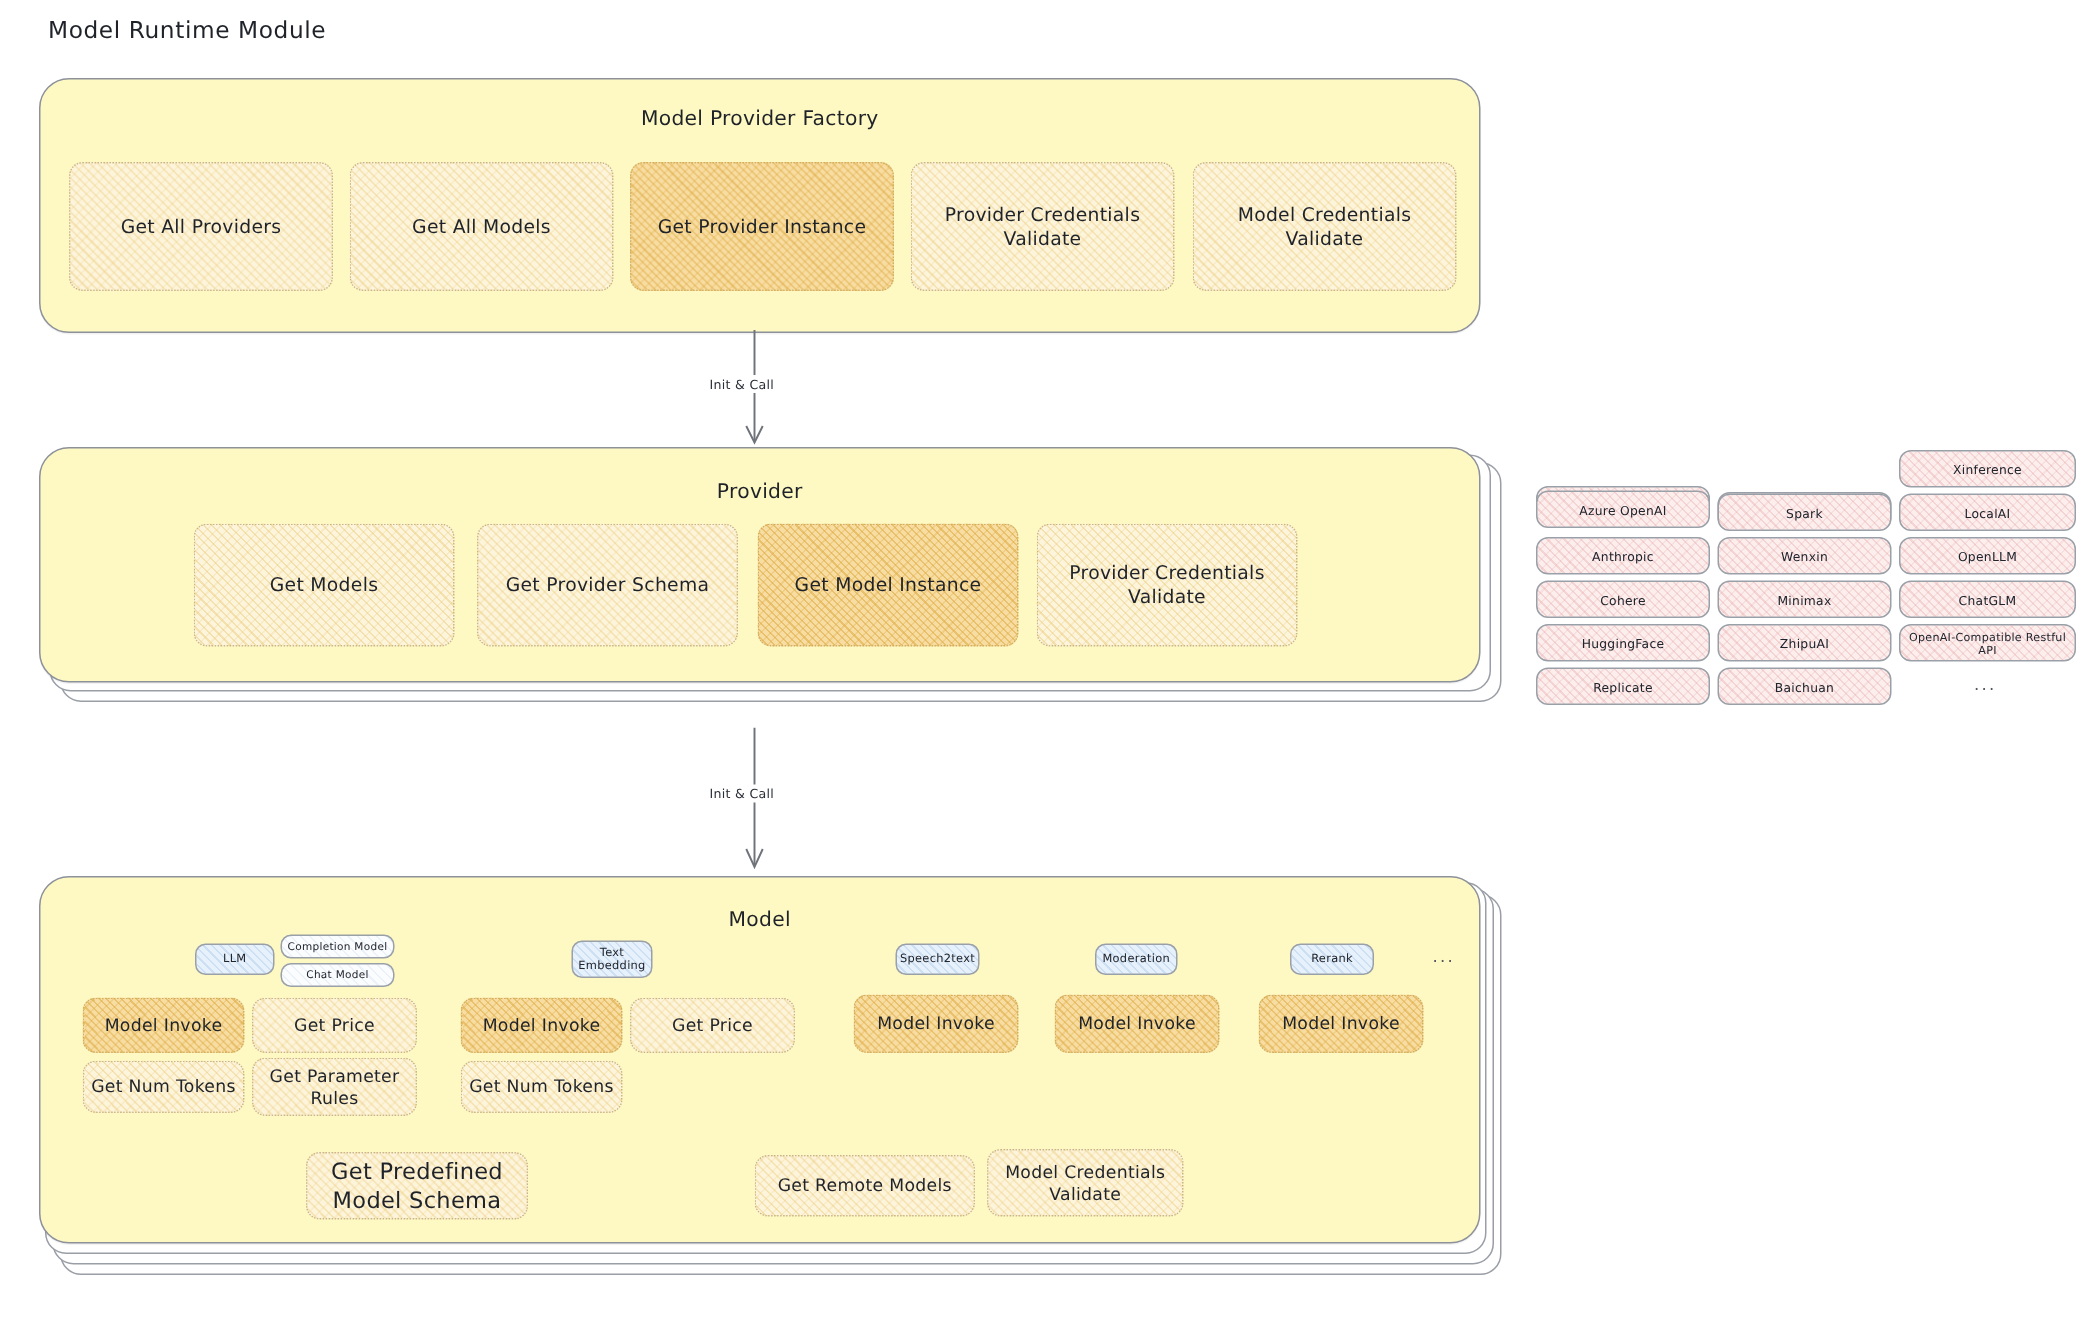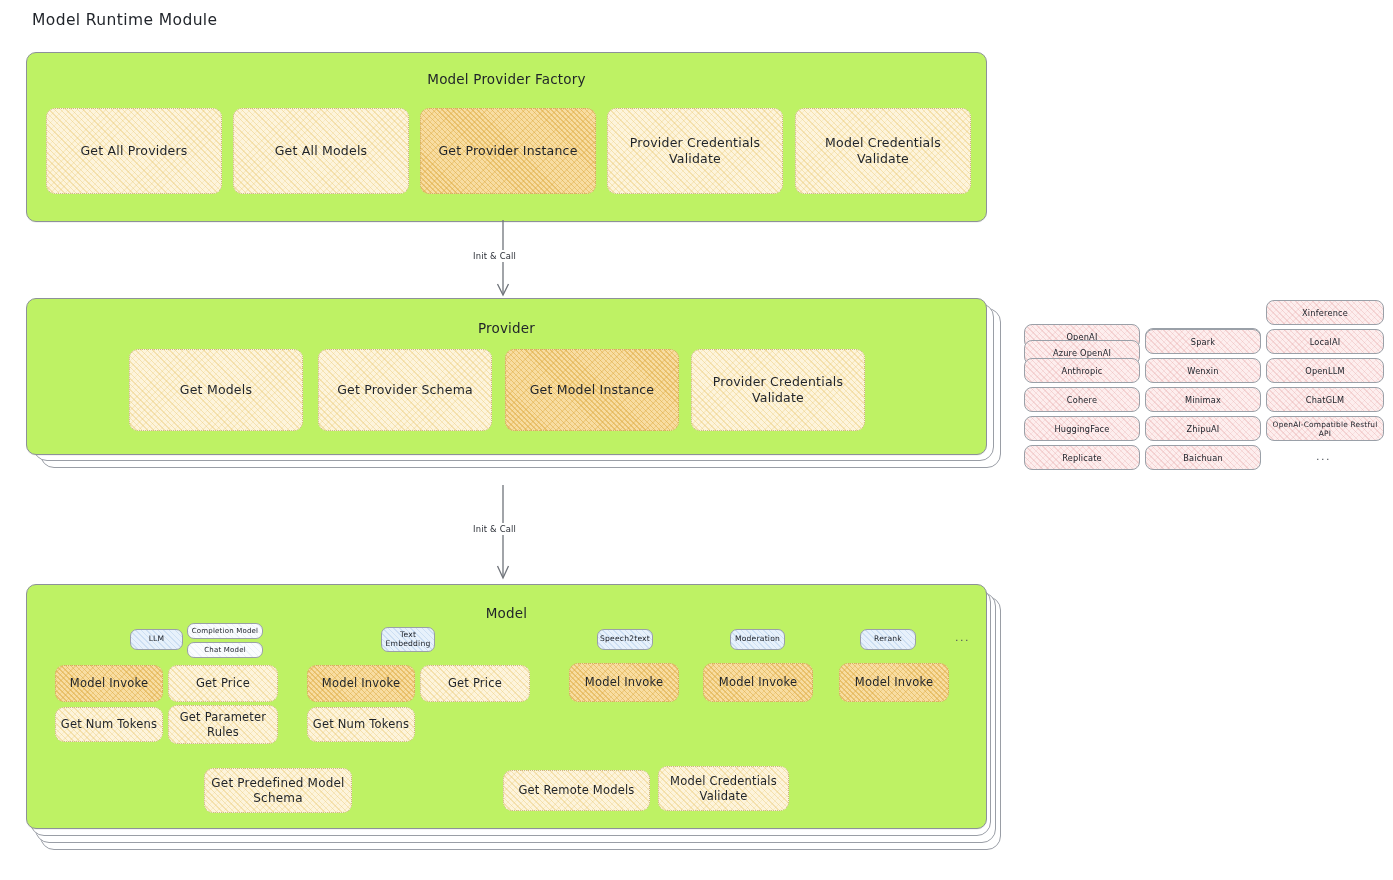--- a/index.html
+++ b/index.html
@@ -22,23 +22,23 @@
     position: absolute;
     left: 32px; top: 11px;
     font-size: 15.5px;
     color: #1f2329;
     letter-spacing: .4px;
   }
 
   
   .panel {
     position: absolute;
-    background: #bef264;
+    background: #fef9c3;
     border: 1.15px solid #8d9199;
-    border-radius: 10px;
+    border-radius: 20px;
     box-shadow: 0 1px 0 rgba(0,0,0,.05);
   }
   .panel-title {
     position: absolute;
     left: 0; right: 0;
     text-align: center;
     font-size: 13.5px;
     color: #1f2329;
   }
   
@@ -170,21 +170,21 @@
   <div class="sbox hand" style="left:291px; top:50px; width:174px; height:82px; font-size:12.5px; padding:0 3px;">Get Provider Schema</div>
 
   <div class="sbox hl hand" style="left:478px; top:50px; width:174px; height:82px; font-size:12.5px; padding:0 6px;">Get Model Instance</div>
 
   <div class="sbox hand" style="left:664px; top:50px; width:174px; height:82px; font-size:12.5px; padding:0 10px;">Provider Credentials Validate</div>
 </div>
 
 <div style="position:absolute; left:1024px; top:300px; width:360px; height:175px;">
 
   <div class="chip hand" style="left:0px; top:0px; width:116px; height:25px;margin-top:24px;">OpenAI</div>
-  <div class="chip hand" style="left:0px; top:40px; width:116px; height:25px;text-align:center;">Azure OpenAI</div>
+  <div class="chip hand" style="left:0px; top:27px; width:116px; height:25px;text-align:center;">Azure OpenAI</div>
   <div class="chip hand" style="left:0px; top:58px; width:116px; height:25px;">Anthropic</div>
   <div class="chip hand" style="left:0px; top:87px; width:116px; height:25px;">Cohere</div>
   <div class="chip hand" style="left:0px; top:116px; width:116px; height:25px;">HuggingFace</div>
   <div class="chip hand" style="left:0px; top:145px; width:116px; height:25px;">Replicate</div>
 
   <div class="chip hand" style="left:121px; top:0px; width:116px; height:25px;margin-top:28px;">Tongyi</div>
   <div class="chip hand" style="left:121px; top:29px; width:116px; height:25px;">Spark</div>
   <div class="chip hand" style="left:121px; top:58px; width:116px; height:25px;">Wenxin</div>
   <div class="chip hand" style="left:121px; top:87px; width:116px; height:25px;">Minimax</div>
   <div class="chip hand" style="left:121px; top:116px; width:116px; height:25px;">ZhipuAI</div>
@@ -234,16 +234,16 @@
   <div class="sbox hl hand" style="left:542px; top:78px; width:110px; height:39px; font-size:11.5px;">Model Invoke</div>
 
   <div class="badge hand" style="left:703px; top:44px; width:55px; height:21px;">Moderation</div>
   <div class="sbox hl hand" style="left:676px; top:78px; width:110px; height:39px; font-size:11.5px;">Model Invoke</div>
 
   <div class="badge hand" style="left:833px; top:44px; width:56px; height:21px;">Rerank</div>
   <div class="sbox hl hand" style="left:812px; top:78px; width:110px; height:39px; font-size:11.5px;">Model Invoke</div>
 
   <div class="ellipsis" style="left:928px; top:46px;">...</div>
 
-  <div class="sbox hand" style="left:177px; top:183px; width:148px; height:45px; font-size:12px; padding:0 6px;">Get Predefined Model Schema</div>
+  <div class="sbox hand" style="left:177px; top:183px; width:148px; height:45px; font-size:15px; padding:0 6px;">Get Predefined Model Schema</div>
   <div class="sbox hand" style="left:476px; top:185px; width:147px; height:41px; font-size:11.5px; padding:0 6px;">Get Remote Models</div>
   <div class="sbox hand" style="left:631px; top:181px; width:131px; height:45px; font-size:11.5px; padding:0 6px;">Model Credentials Validate</div>
 </div>
 
 </body></html>

